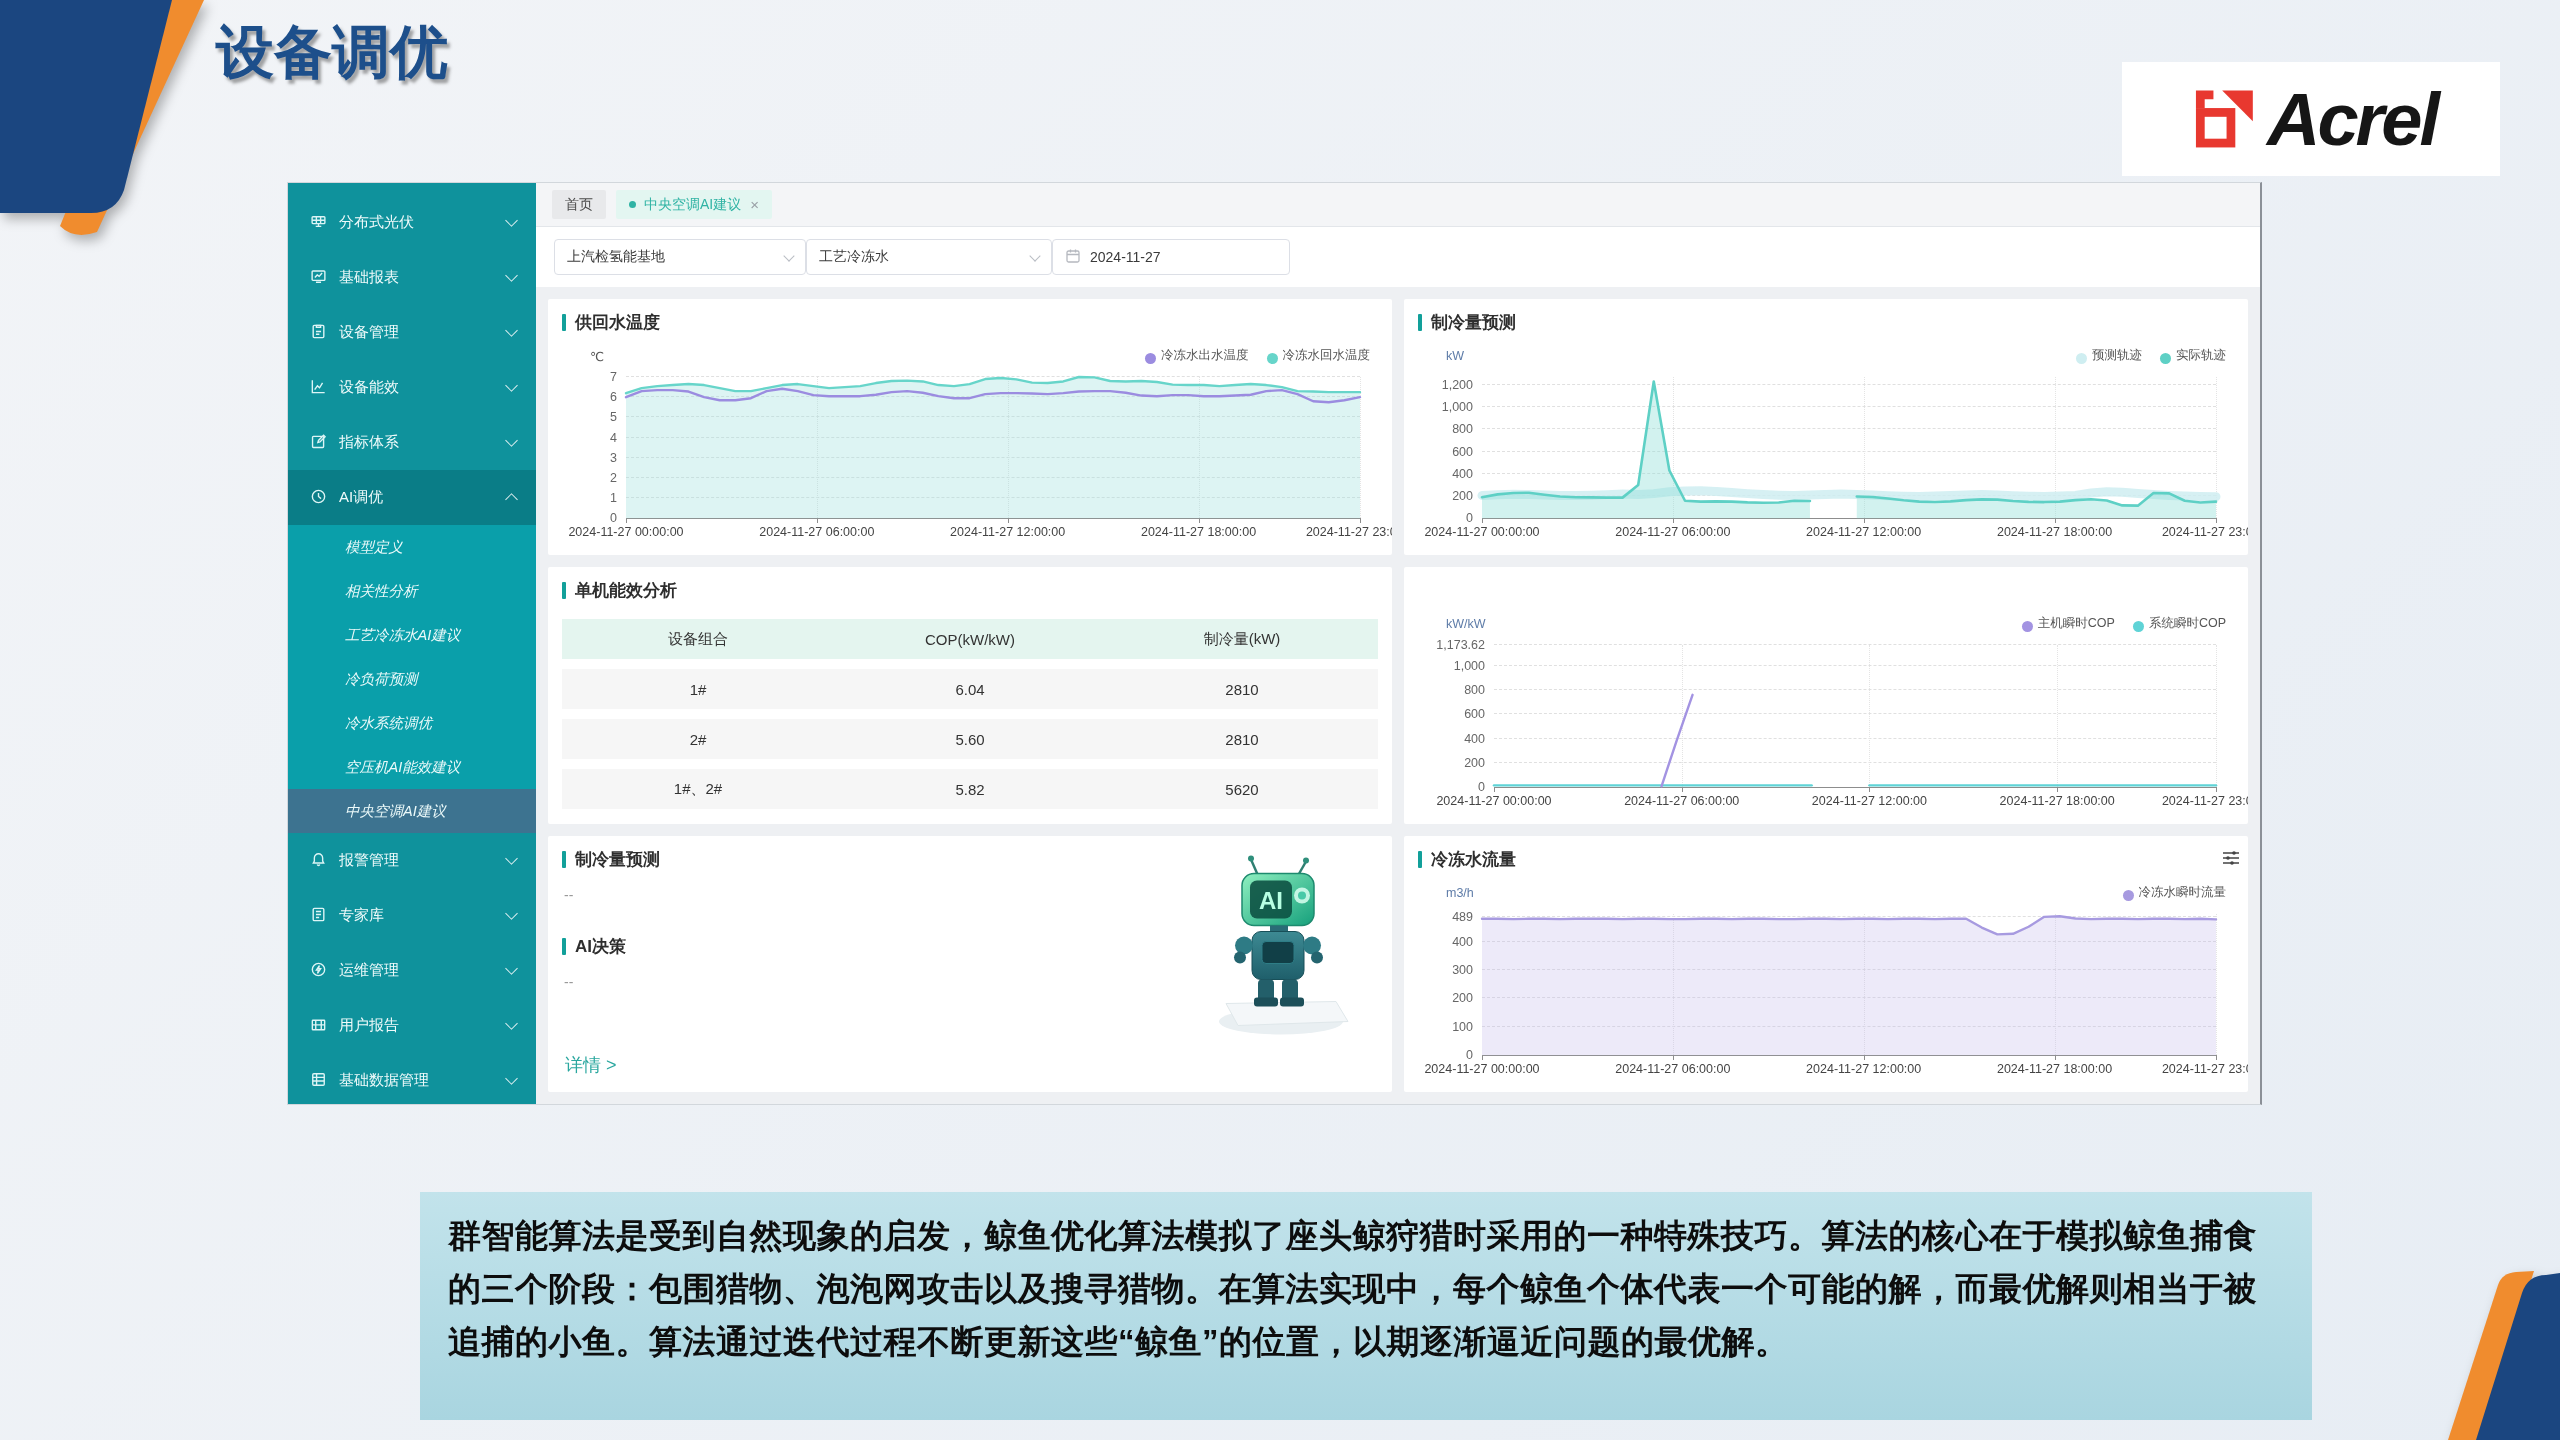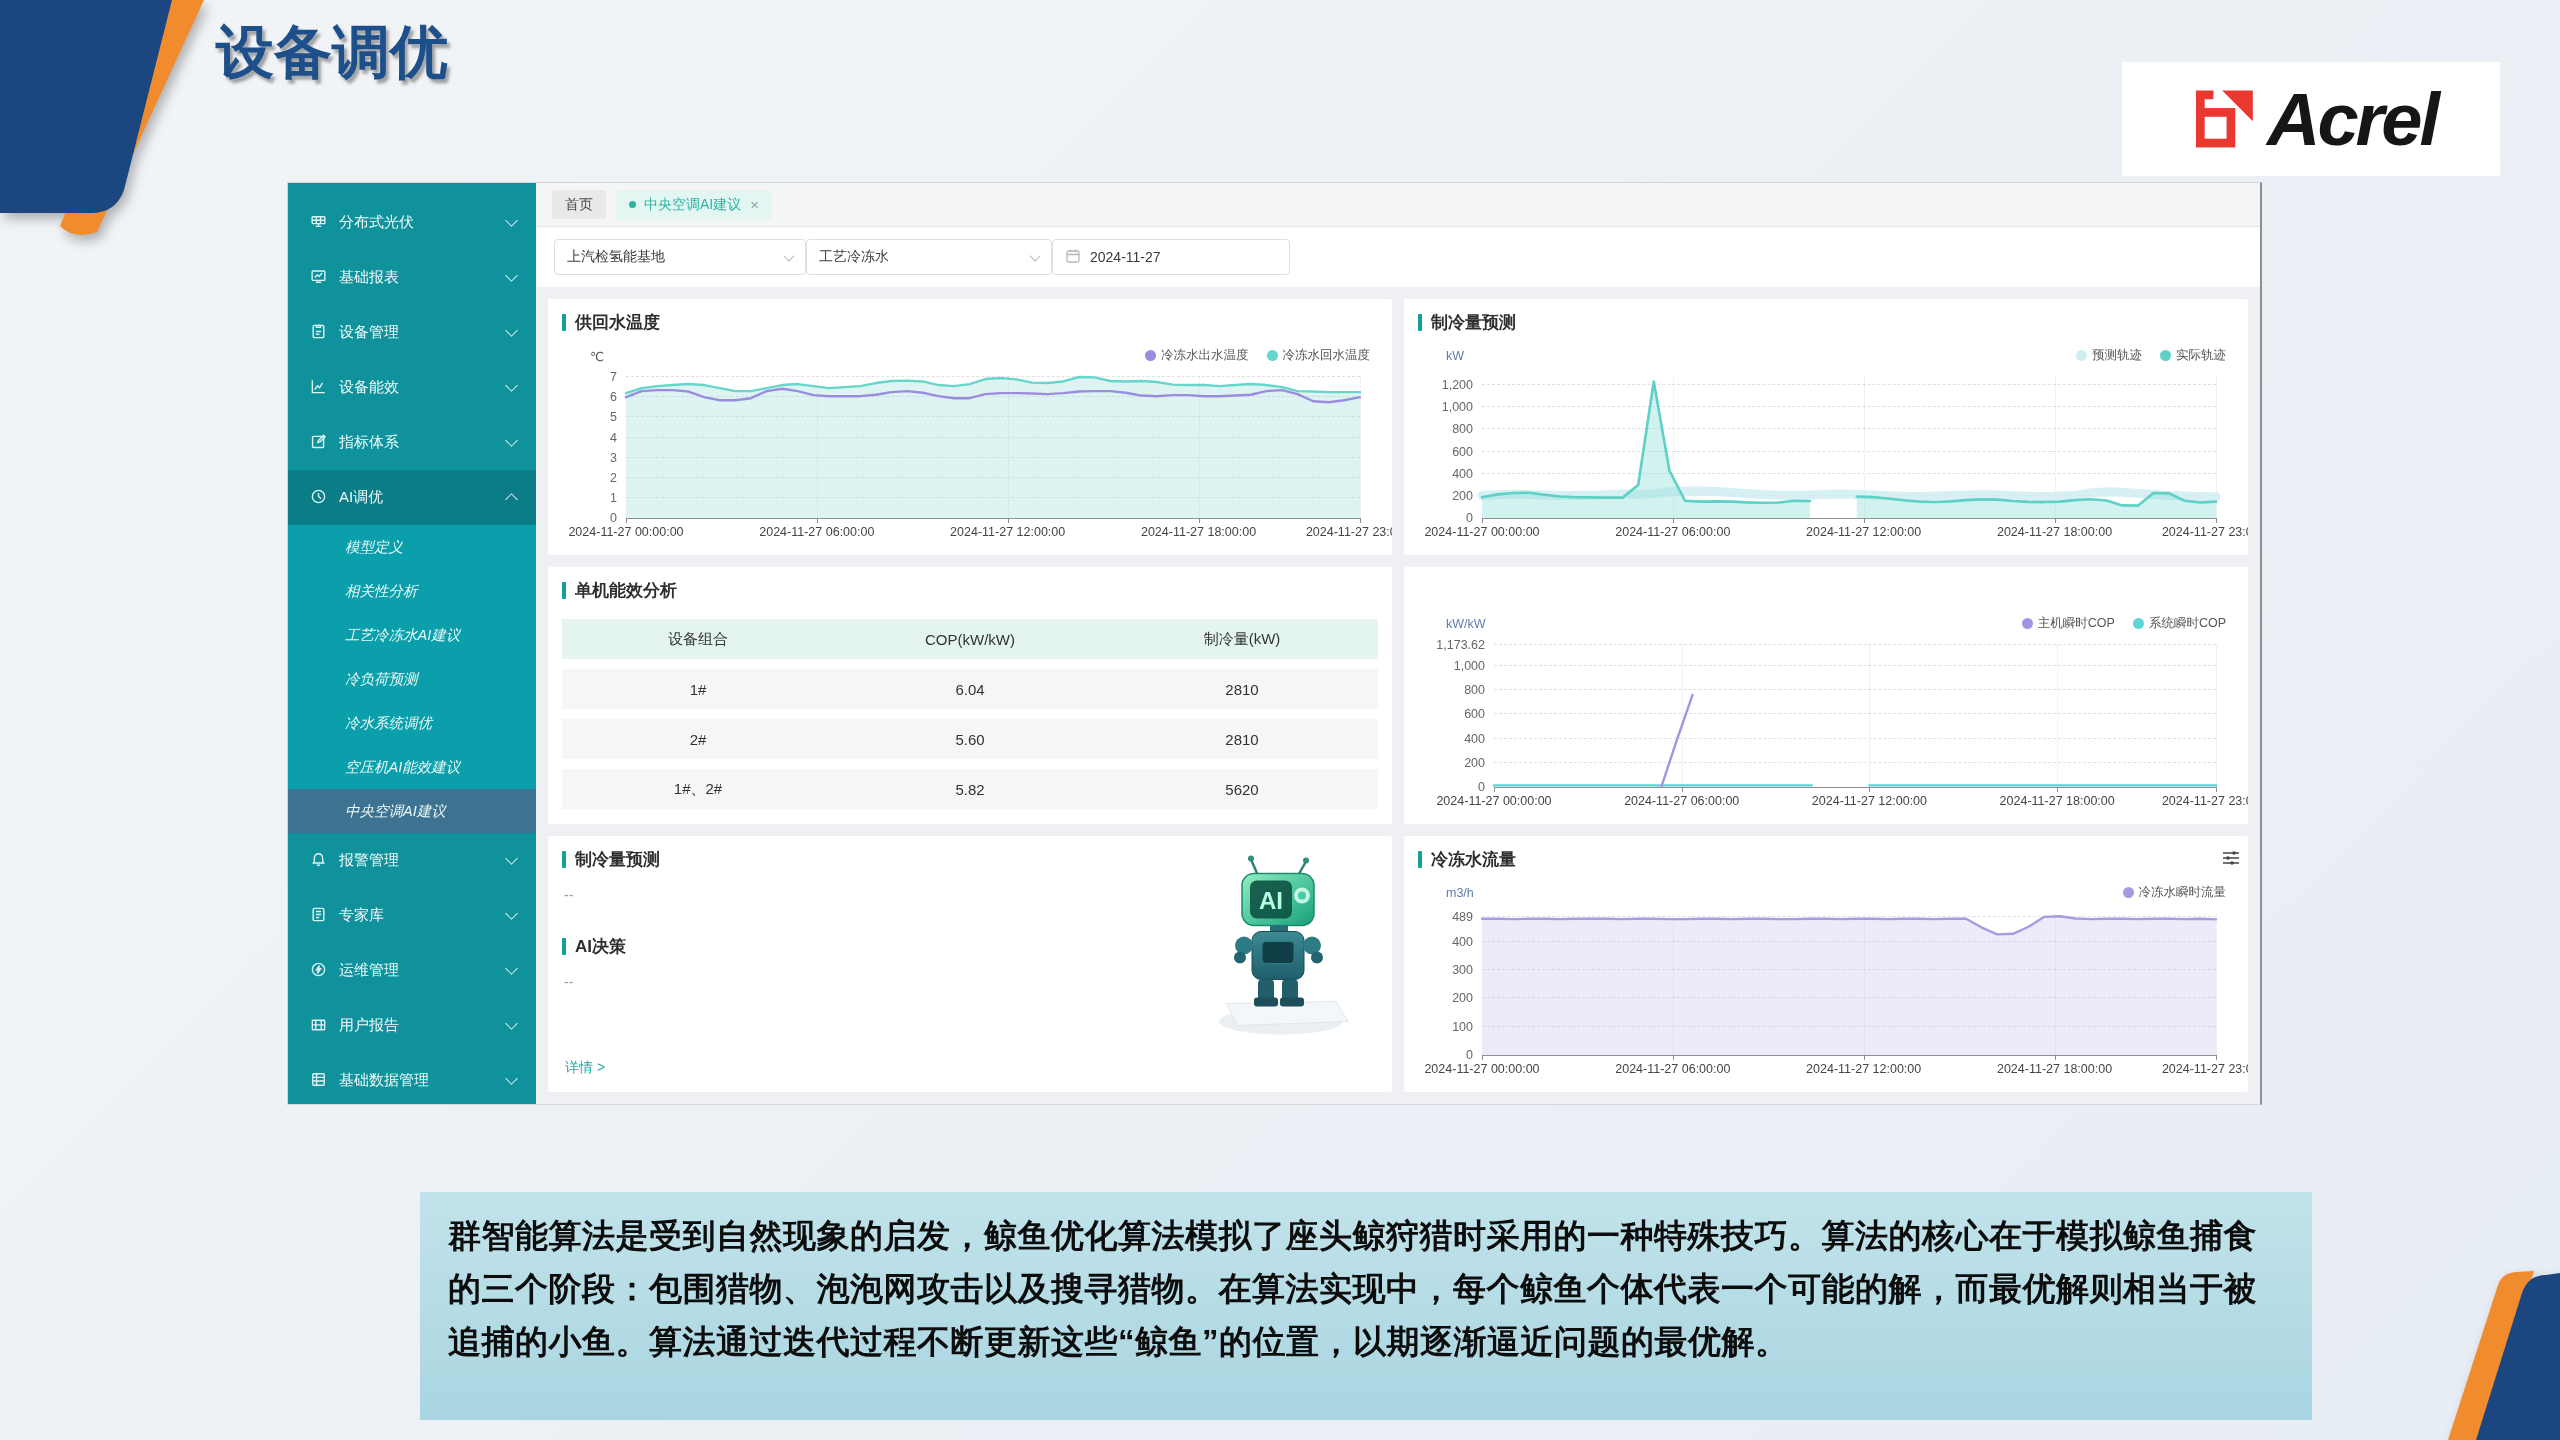--- a/index.html
+++ b/index.html
@@ -55,29 +55,29 @@
     transform:rotate(45deg); margin-top:-3px; }
 
   .charts { flex:1; display:grid; grid-template-columns:1fr 1fr; grid-auto-rows:1fr;
     gap:12px; padding:12px; min-height:0; }
   .panel { background:#fff; position:relative; overflow:hidden; border-radius:2px; }
   .p-title { display:flex; align-items:center; gap:9px; font-size:17px; font-weight:700;
     color:#2e2e2e; padding:12px 0 0 14px; }
   .tbar { width:4px; height:17px; background:#12a09a; border-radius:1px; flex-shrink:0; }
   .p-value { margin:16px 0 4px 16px; font-size:14px; color:#9a9a9a; }
   .mt18 { margin-top:20px; }
-  .detail-link { position:absolute; left:17px; bottom:15px; font-size:14px; color:#2aa79f; cursor:pointer; }
+  .detail-link { position:absolute; left:17px; bottom:15px; font-size:18px; color:#2aa79f; cursor:pointer; }
   .robot { position:absolute; right:26px; top:10px; }
   .gear-btn { position:absolute; right:8px; top:14px; cursor:pointer; }
 
   
   .chart-host { position:absolute; left:14px; right:14px; top:42px; bottom:6px; }
   .c-unit { position:absolute; left:28px; top:8px; font-size:12.5px; color:#5e7ca8; }
   .c-legend { position:absolute; right:8px; top:6px; display:flex; gap:18px; font-size:12.5px; color:#555; }
-  .c-leg { display:flex; align-items:center; cursor:pointer; }
+  .c-leg { display:flex; align-items:flex-end; cursor:pointer; }
   .c-dot { width:11px; height:11px; border-radius:50%; display:inline-block; margin-right:5px; }
   .c-plot { position:absolute; left:64px; right:18px; top:36px; bottom:30px; border-bottom:1px solid #8d8d8d; }
   .c-hgrid { position:absolute; left:0; right:0; height:0; border-top:1px dashed #e0e0e0; }
   .c-vgrid { position:absolute; top:0; bottom:0; width:0; border-left:1px dotted #e4e4e4; }
   .c-ylab { position:absolute; right:calc(100% + 9px); transform:translateY(50%);
     font-size:12.5px; color:#666; white-space:nowrap; }
   .c-tick { position:absolute; top:100%; width:1px; height:5px; background:#8d8d8d; }
   .c-xlab { position:absolute; top:calc(100% + 7px); transform:translateX(-50%);
     font-size:12.5px; color:#444; white-space:nowrap; }
   .c-svg { position:absolute; inset:0; width:100%; height:100%; overflow:visible; }

